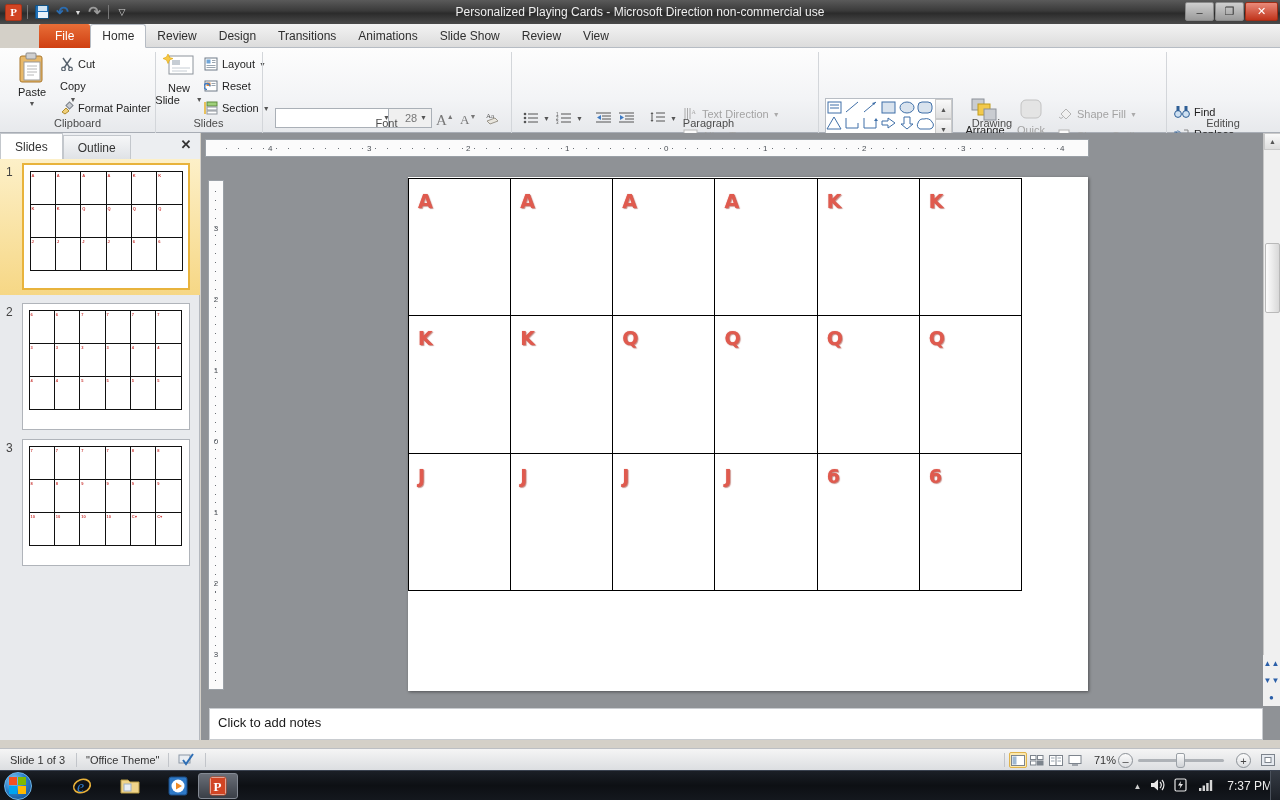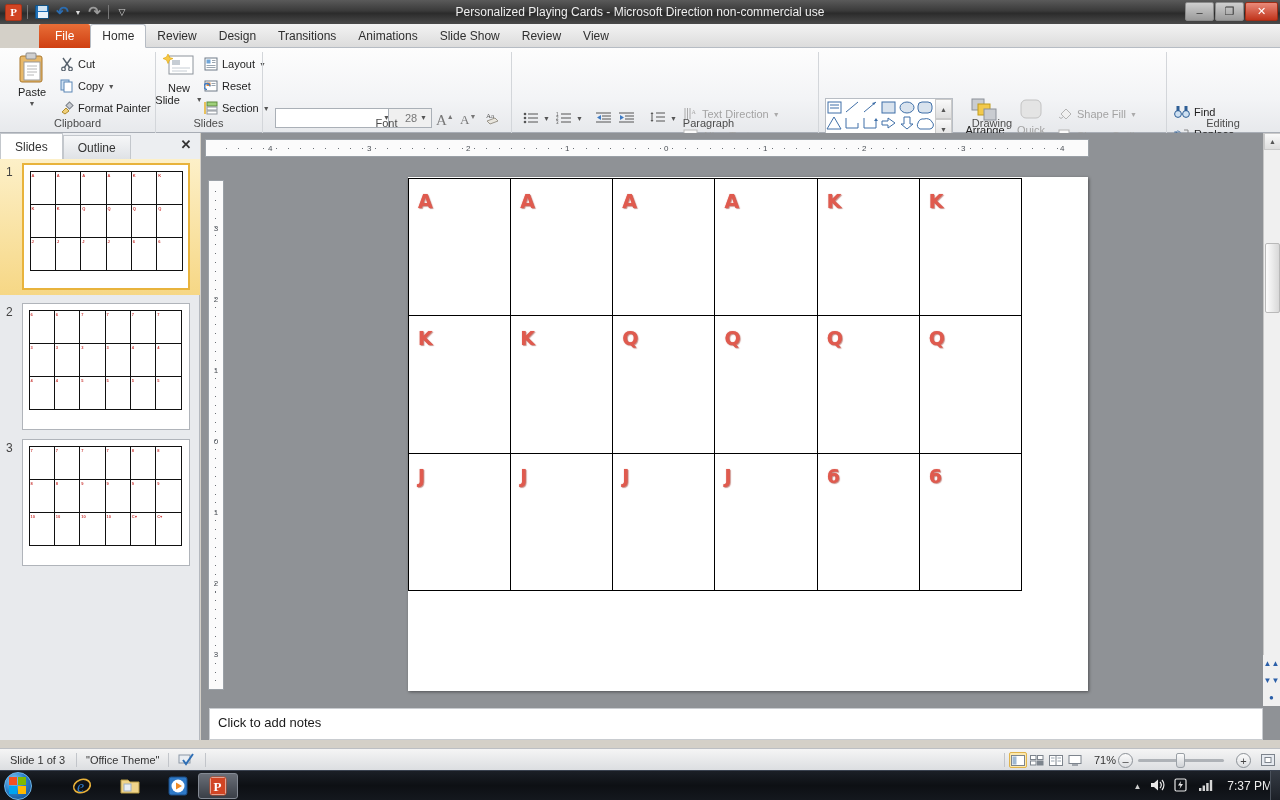--- a/index.html
+++ b/index.html
@@ -255,21 +255,21 @@
   <div class="rbtn" style="left:58px; top:6px;">
     <svg width="14" height="14" viewBox="0 0 14 14">
       <line x1="3" y1="1" x2="10" y2="11" stroke="#55606b" stroke-width="1.4"></line>
       <line x1="11" y1="1" x2="4" y2="11" stroke="#55606b" stroke-width="1.4"></line>
       <circle cx="3.5" cy="12" r="1.8" fill="none" stroke="#55606b" stroke-width="1.2"></circle>
       <circle cx="10.5" cy="12" r="1.8" fill="none" stroke="#55606b" stroke-width="1.2"></circle>
     </svg>
     <span>Cut</span>
   </div>
 
-  <div class="rbtn" style="left:58px; top:28px;">
+  <div class="rbtn" style="left:58px; top:28px;flex-direction:column;">
     <svg width="14" height="14" viewBox="0 0 14 14">
       <rect x="1" y="1" width="8" height="10" fill="#cfe1f2" stroke="#5b86b5"></rect>
       <rect x="4" y="3" width="8" height="10" fill="#ffffff" stroke="#5b86b5"></rect>
     </svg>
     <span>Copy</span>
     <span class="carets">▼</span>
   </div>
 
   <div class="rbtn" style="left:58px; top:50px;">
     <svg width="14" height="14" viewBox="0 0 14 14">

